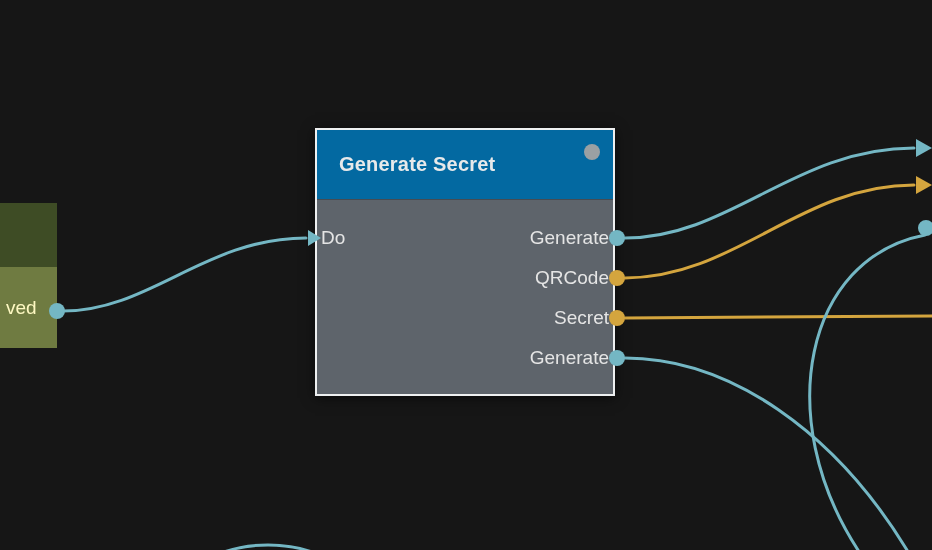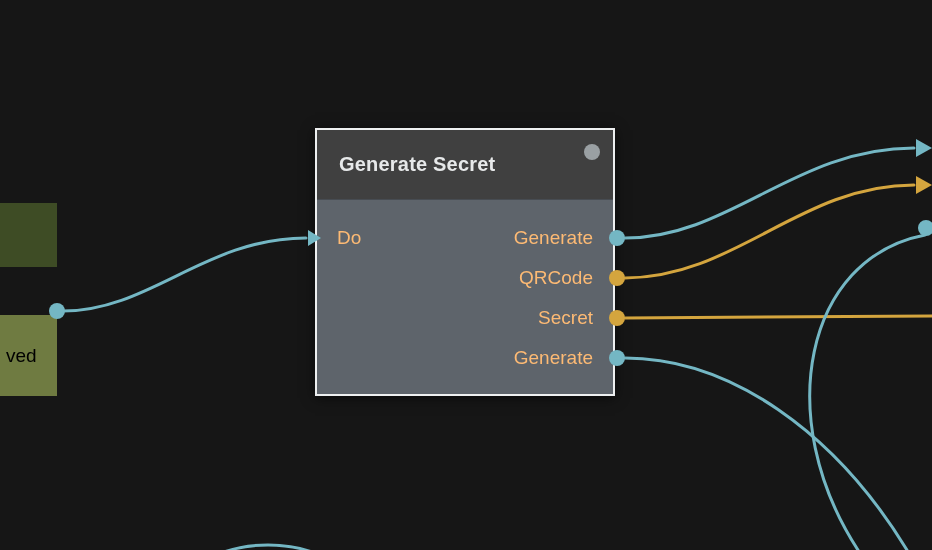--- a/index.html
+++ b/index.html
@@ -11,40 +11,40 @@
   svg.wires { position:absolute; left:0; top:0; width:932px; height:550px; z-index:1; }
   svg.wires path { fill:none; stroke-width:3; stroke-linecap:round; }
 
   
   .main-node {
     position:absolute; left:315px; top:128px; width:300px; height:268px;
     background:#5e646b; border:2px solid #eef0f1; z-index:2;
     box-shadow:0 2px 12px rgba(0,0,0,0.55);
   }
   .node-header {
-    height:70px; background:#404040; border-bottom:1px solid #474c52;
+    height:70px; background:#0369a1; border-bottom:1px solid #474c52;
     display:flex; align-items:center; padding:0 22px; position:relative;
   }
   .node-title { font-size:20px; font-weight:700; color:#e7e9ea; letter-spacing:0.2px; }
   .status-dot { position:absolute; top:14px; right:13px; width:16px; height:16px; border-radius:50%; }
 
   .node-body { padding-top:18px; }
   .port-row {
-    height:40px; display:flex; align-items:center; padding:0 20px;
-    font-size:19px; color:#fdba74;
+    height:40px; display:flex; align-items:center; padding:0 4px;
+    font-size:19px; color:#e5e5e5;
   }
   .in-label { }
   .out-label { margin-left:auto; text-align:right; }
 
   
   .left-node { position:absolute; left:0; top:203px; width:57px; height:145px; z-index:2; }
   .left-node-top { height:64px; background:#3e4c25; }
   .left-node-bottom {
     height:81px; background:#6f7b41; display:flex; align-items:center;
-    padding-left:6px; font-size:19px; color:#000000;margin-top:48px;
+    padding-left:6px; font-size:19px; color:#fef9c3;
   }
 
   
   .port { position:absolute; width:16px; height:16px; border-radius:50%; z-index:3; }
   .port-success { left:609px; top:230px; }
   .port-secret  { left:609px; top:270px; }
   .port-qrcode  { left:609px; top:310px; }
   .port-failure { left:609px; top:350px; }
   .port-left-node { left:49px; top:303px; }
   .port-edge-right { left:918px; top:220px; }

